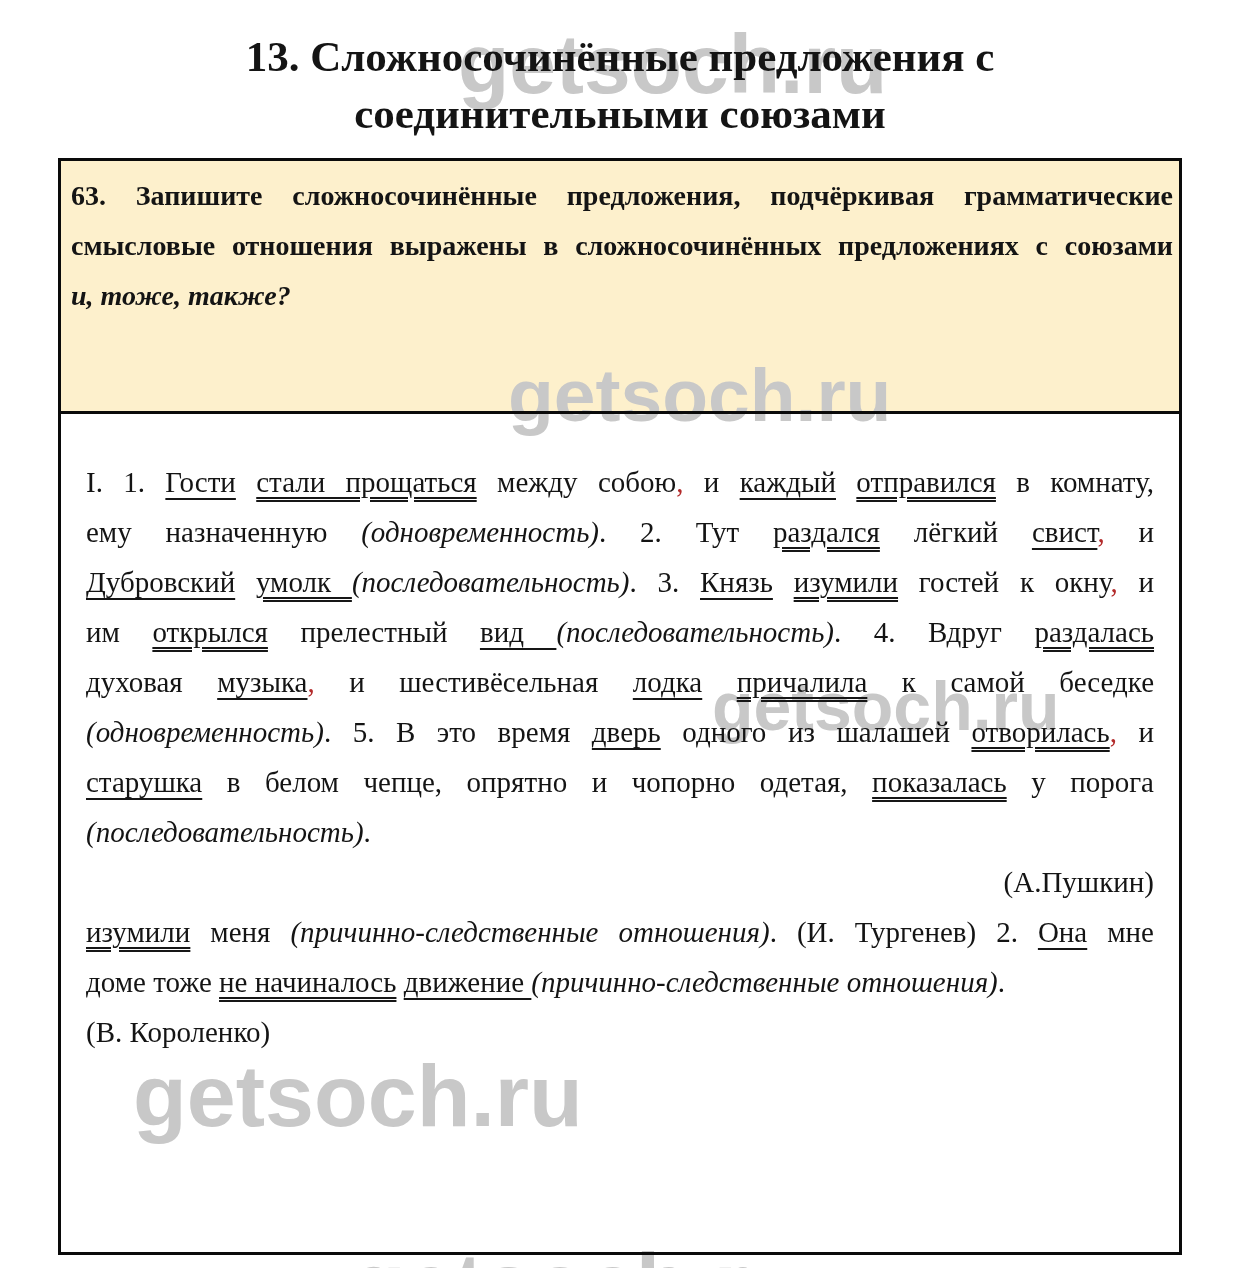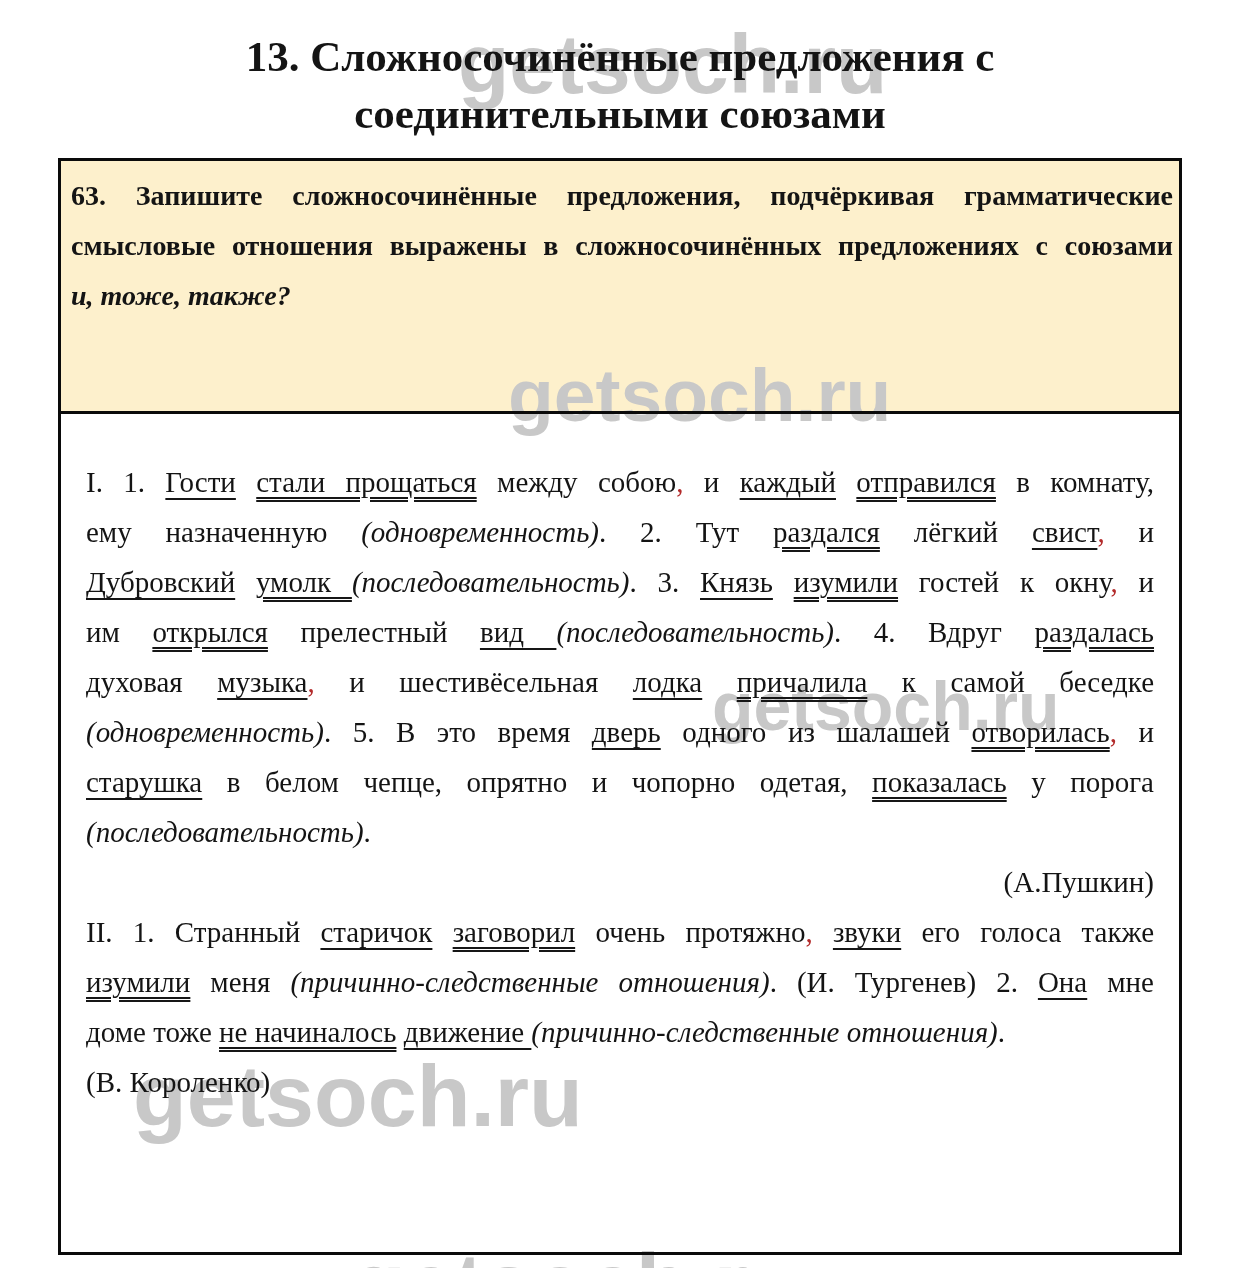--- a/index.html
+++ b/index.html
@@ -132,18 +132,17 @@
   <div class="rich">
       <div class="tline"><span>I. 1. </span><span class="u1">Гости</span><span> </span><span class="u2">стали прощаться</span><span> между собою</span><span class="red">,</span><span> и </span><span class="u1">каждый</span><span> </span><span class="u2">отправился</span><span> в комнату,</span></div>
       <div class="tline"><span>ему назначенную </span><span class="i">(одновременность)</span><span>. 2. Тут </span><span class="u2">раздался</span><span> лёгкий </span><span class="u1">свист</span><span class="red">,</span><span> и</span></div>
       <div class="tline"><span class="u1">Дубровский</span><span> </span><span class="u2">умолк </span><span class="i">(последовательность)</span><span>. 3. </span><span class="u1">Князь</span><span> </span><span class="u2">изумили</span><span> гостей к окну</span><span class="red">,</span><span> и</span></div>
       <div class="tline"><span>им </span><span class="u2">открылся</span><span> прелестный </span><span class="u1">вид </span><span class="i">(последовательность)</span><span>. 4. Вдруг </span><span class="u2">раздалась</span></div>
       <div class="tline"><span>духовая </span><span class="u1">музыка</span><span class="red">,</span><span> и шестивёсельная </span><span class="u1">лодка</span><span> </span><span class="u2">причалила</span><span> к самой беседке</span></div>
       <div class="tline"><span class="i">(одновременность)</span><span>. 5. В это время </span><span class="u1">дверь</span><span> одного из шалашей </span><span class="u2">отворилась</span><span class="red">,</span><span> и</span></div>
       <div class="tline"><span class="u1">старушка</span><span> в белом чепце, опрятно и чопорно одетая, </span><span class="u2">показалась</span><span> у порога</span></div>
       <div class="tline left"><span class="i">(последовательность)</span><span>.</span></div>
       <div class="tline right"><span>(А.Пушкин)</span></div>
-      <div class="tline"><span>II. 1. Странный </span><span class="u1">старичок</span><span> </span><span class="u2">заговорил</span><span> очень протяжно</span><span class="red">,</span><span> </span><span class="u1">звуки</span><span> его голоса также</span></div>
       <div class="tline"><span class="u2">изумили</span><span> меня </span><span class="i">(причинно-следственные отношения)</span><span>. (И. Тургенев) 2. </span><span class="u1">Она</span><span> мне</span></div>
       <div class="tline left"><span>доме тоже </span><span class="u2">не начиналось</span><span> </span><span class="u1">движение </span><span class="i">(причинно-следственные отношения)</span><span>.</span></div>
       <div class="tline left"><span>(В. Короленко)</span></div>
     </div>
 </div>
 
 </body></html>

